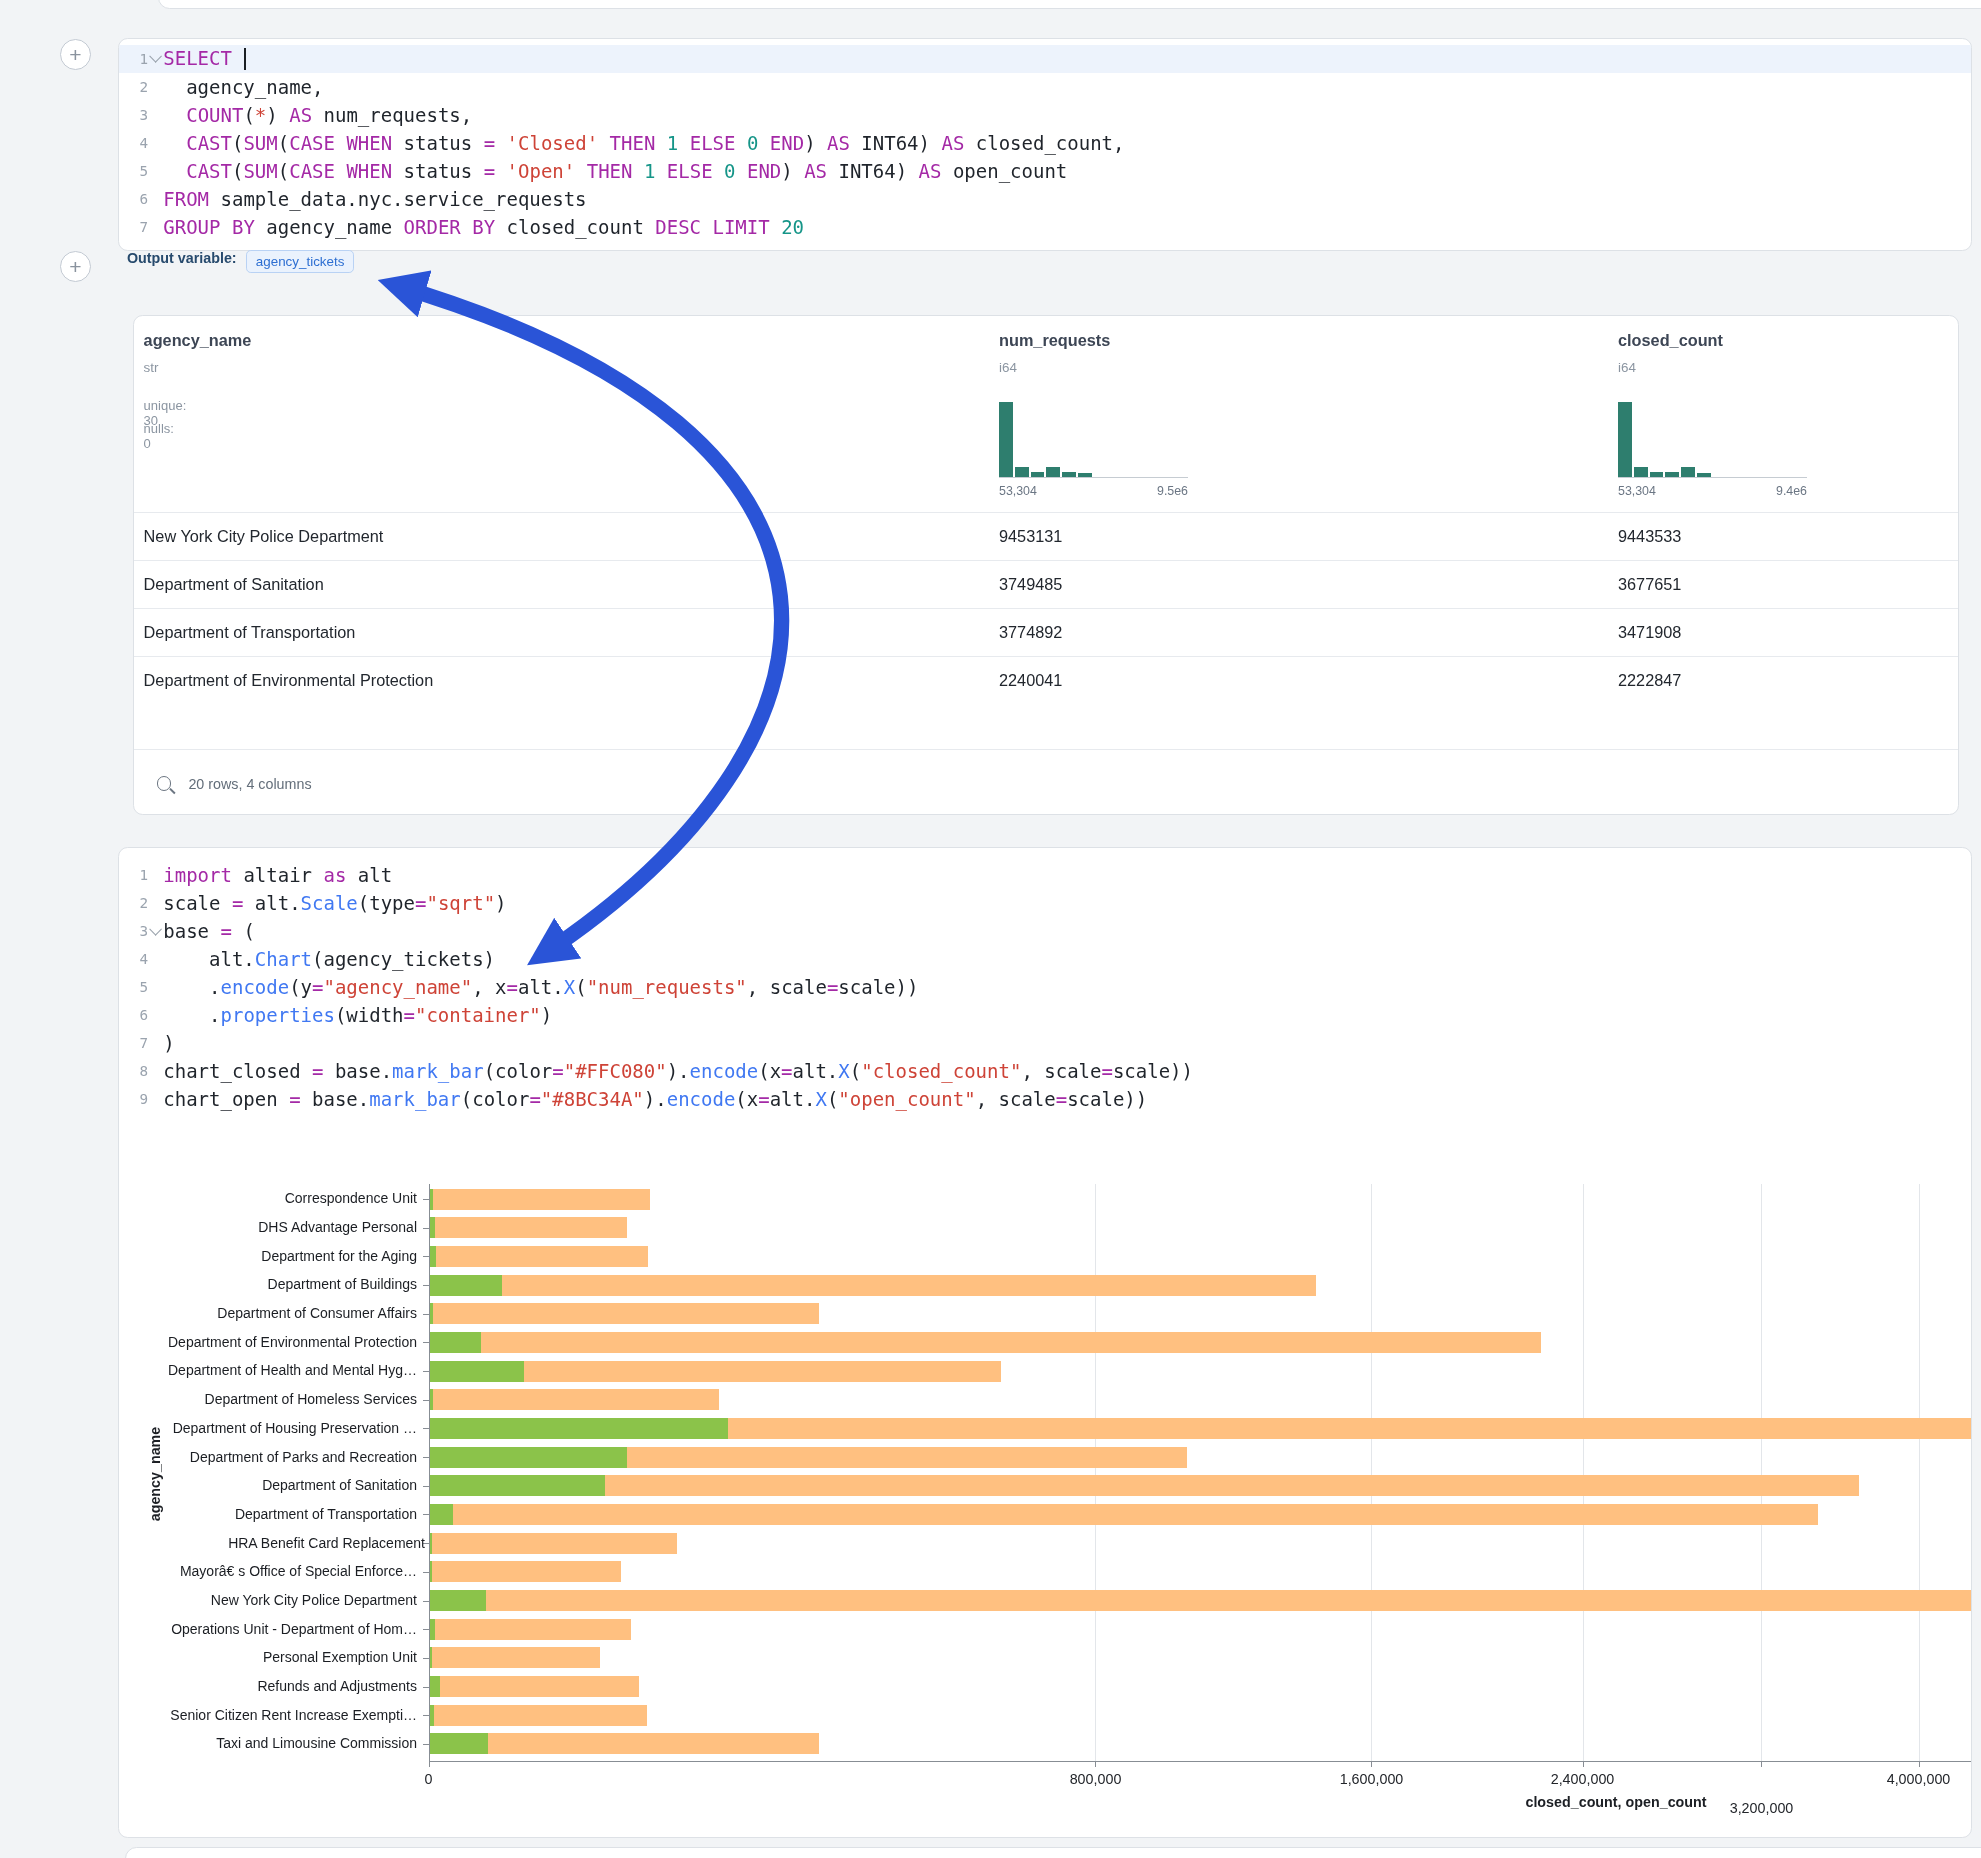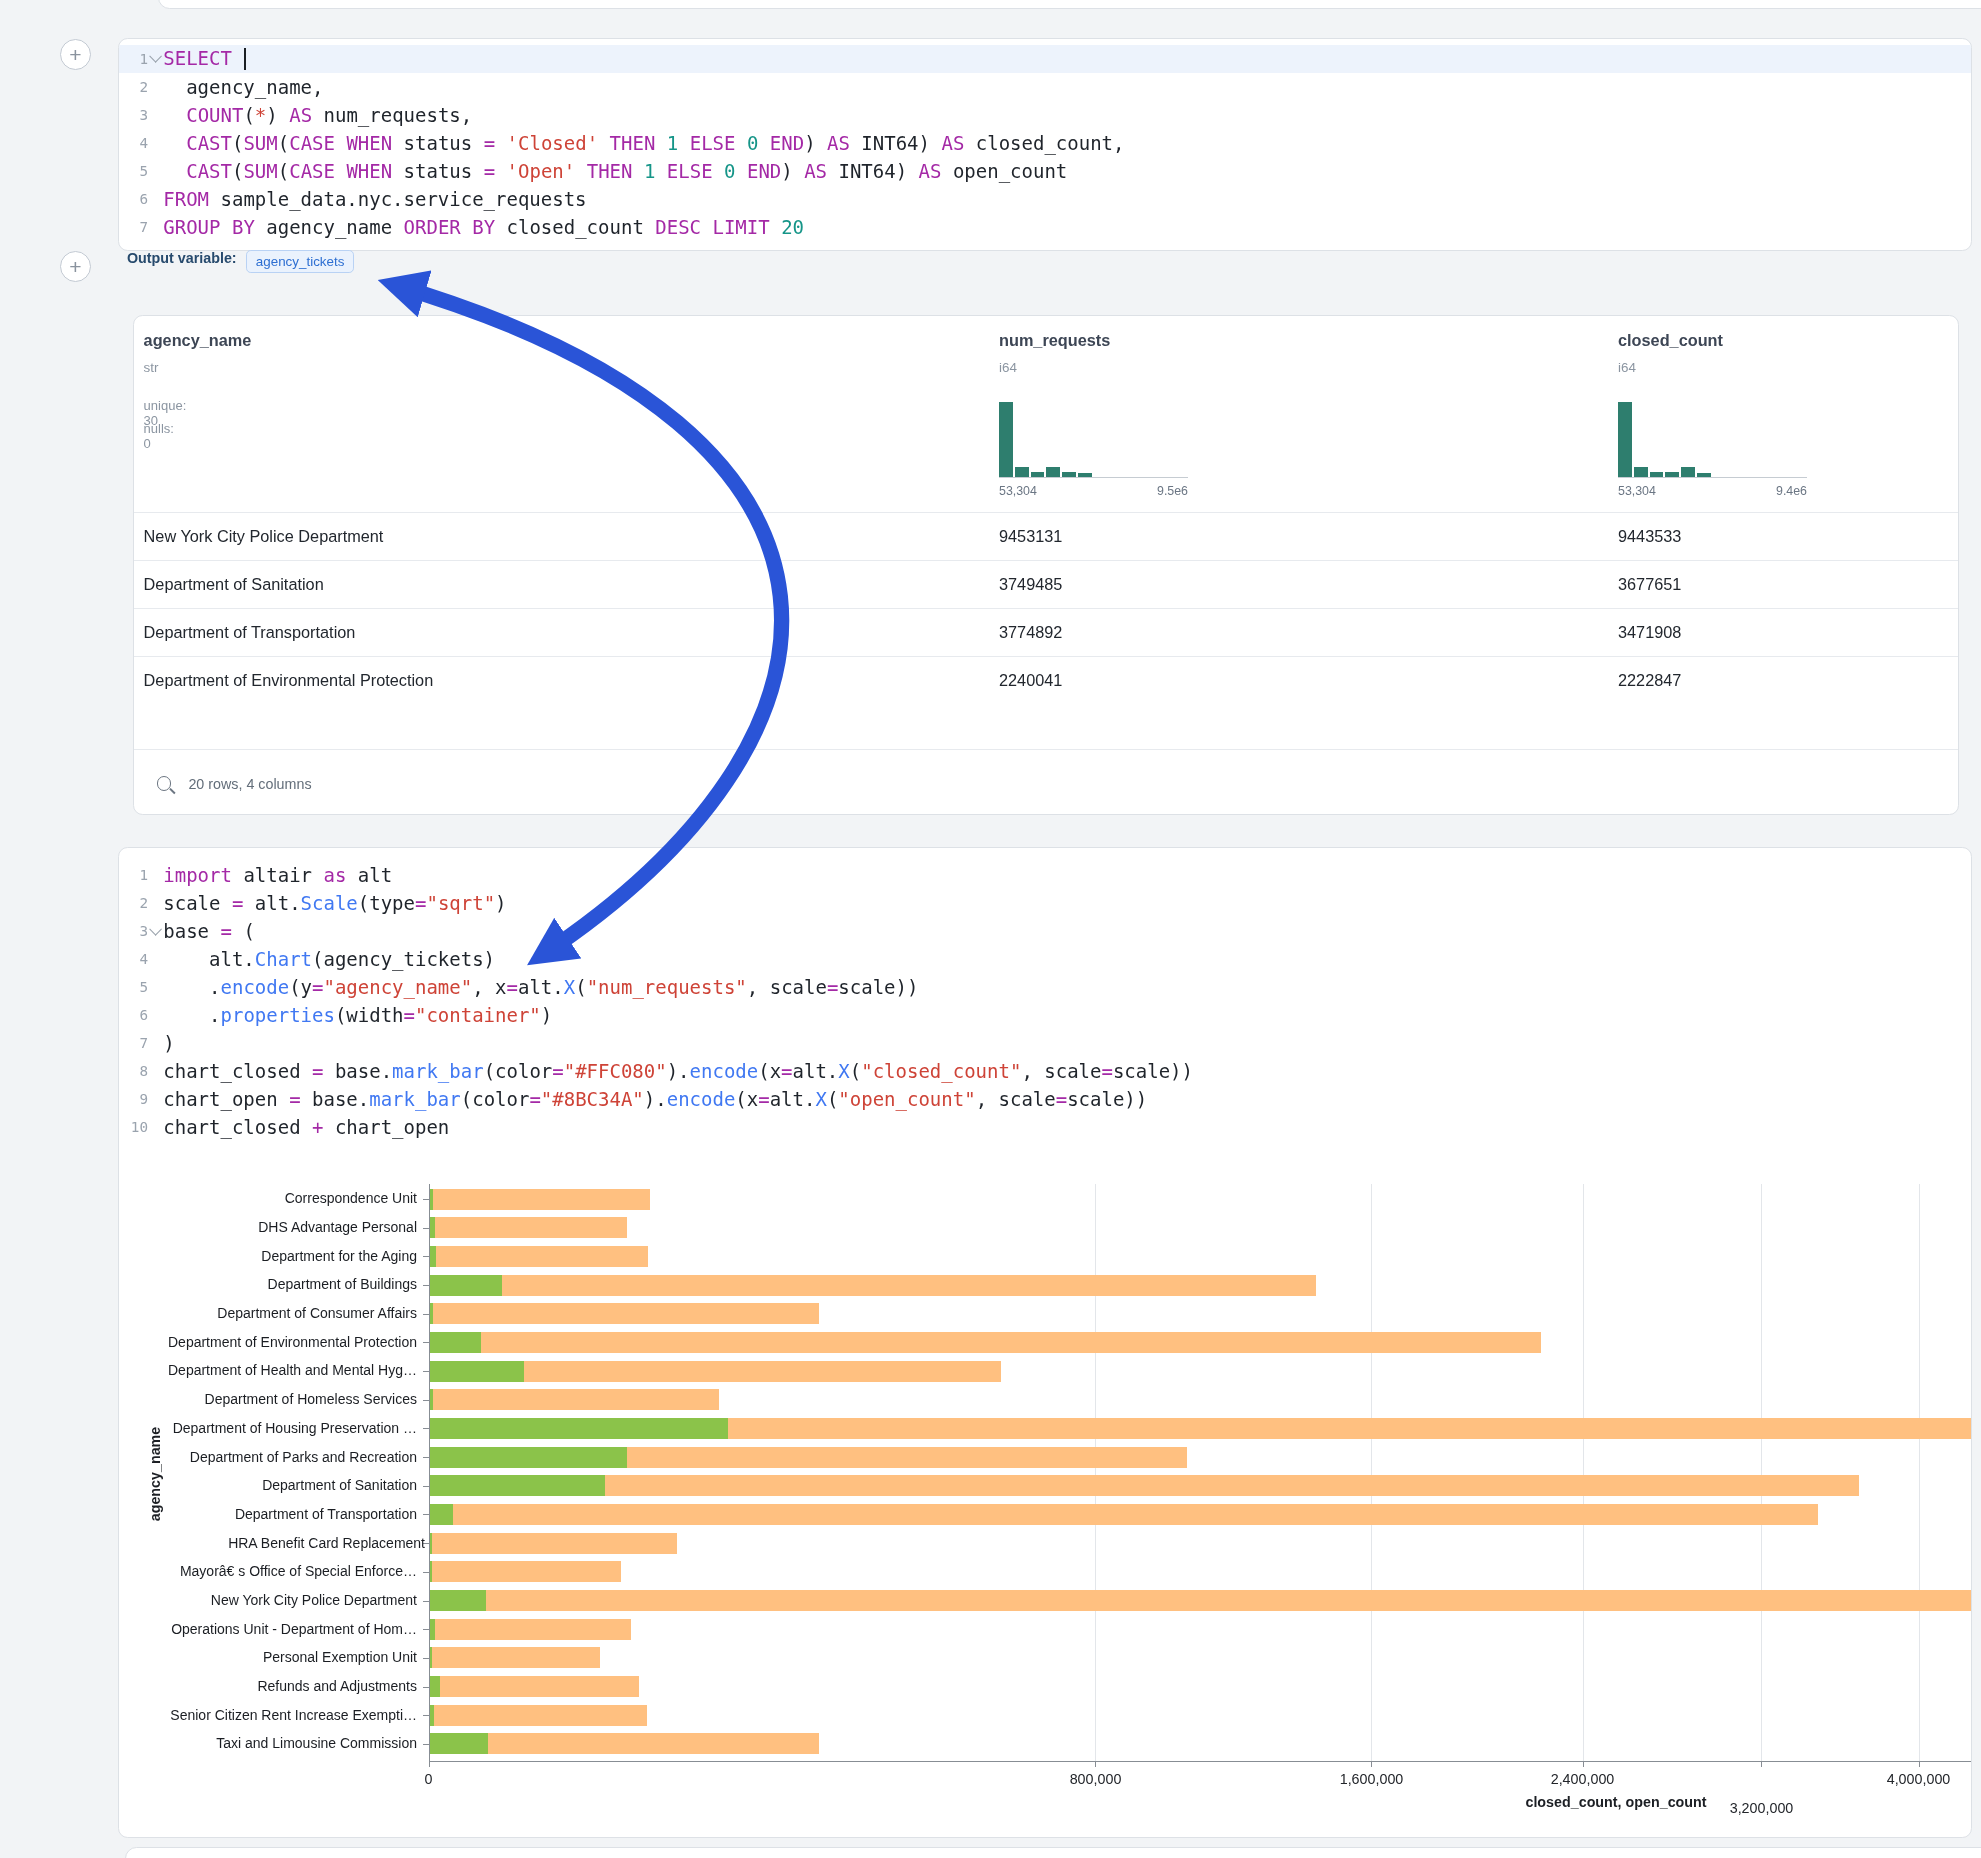--- a/index.html
+++ b/index.html
@@ -238,25 +238,20 @@
         </div>
         <div class="code-row">
           <span class="ln">8</span>
           <span class="fold"></span>
           <span class="code"><span class="tok-pl">chart_closed </span><span class="tok-kw">=</span><span class="tok-pl"> base.</span><span class="tok-fn">mark_bar</span><span class="tok-pl">(color</span><span class="tok-kw">=</span><span class="tok-str">"#FFC080"</span><span class="tok-pl">).</span><span class="tok-fn">encode</span><span class="tok-pl">(x</span><span class="tok-kw">=</span><span class="tok-pl">alt.</span><span class="tok-fn">X</span><span class="tok-pl">(</span><span class="tok-str">"closed_count"</span><span class="tok-pl">, scale</span><span class="tok-kw">=</span><span class="tok-pl">scale))</span></span>
         </div>
         <div class="code-row">
           <span class="ln">9</span>
           <span class="fold"></span>
           <span class="code"><span class="tok-pl">chart_open </span><span class="tok-kw">=</span><span class="tok-pl"> base.</span><span class="tok-fn">mark_bar</span><span class="tok-pl">(color</span><span class="tok-kw">=</span><span class="tok-str">"#8BC34A"</span><span class="tok-pl">).</span><span class="tok-fn">encode</span><span class="tok-pl">(x</span><span class="tok-kw">=</span><span class="tok-pl">alt.</span><span class="tok-fn">X</span><span class="tok-pl">(</span><span class="tok-str">"open_count"</span><span class="tok-pl">, scale</span><span class="tok-kw">=</span><span class="tok-pl">scale))</span></span>
-        </div>
-        <div class="code-row">
-          <span class="ln">10</span>
-          <span class="fold"></span>
-          <span class="code"><span class="tok-pl">chart_closed </span><span class="tok-kw">+</span><span class="tok-pl"> chart_open</span></span>
         </div>
       </div>
   </div>
 
   <div id="chart-layer">
     <div id="xaxis-title">closed_count, open_count</div>
     <div id="yaxis-title">agency_name</div>
   <div class="xtick" style="left: 310px; top: 583px;"></div>
       <div class="xtick-label" style="left: 252px; top: 593px;">0</div>
       <div class="gridline" style="left: 976px; top: 5.7px; height: 577px;"></div>

